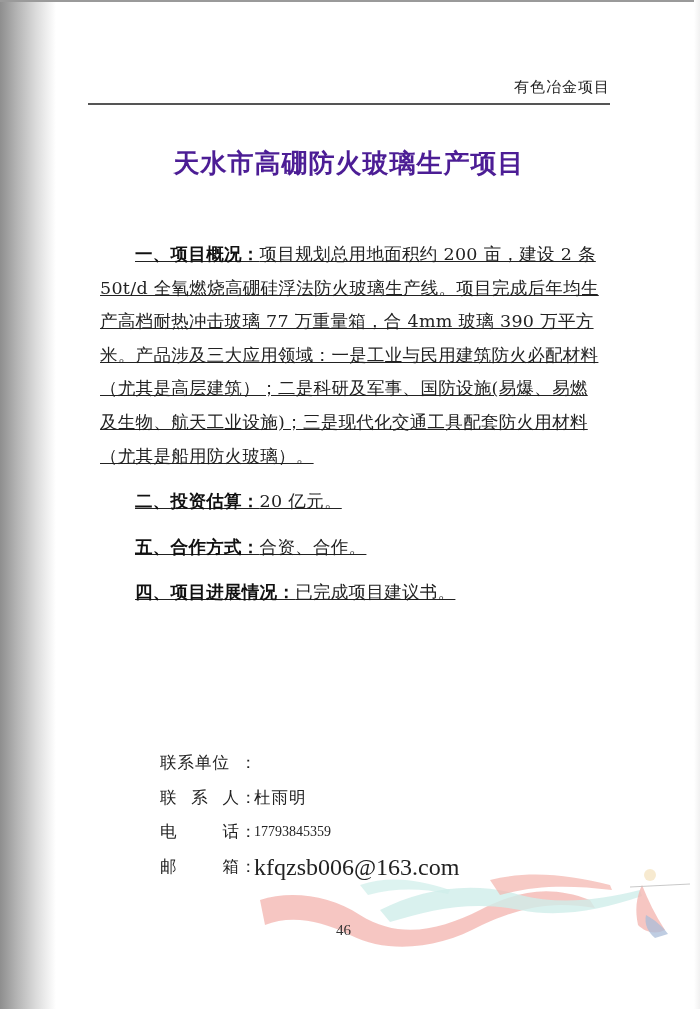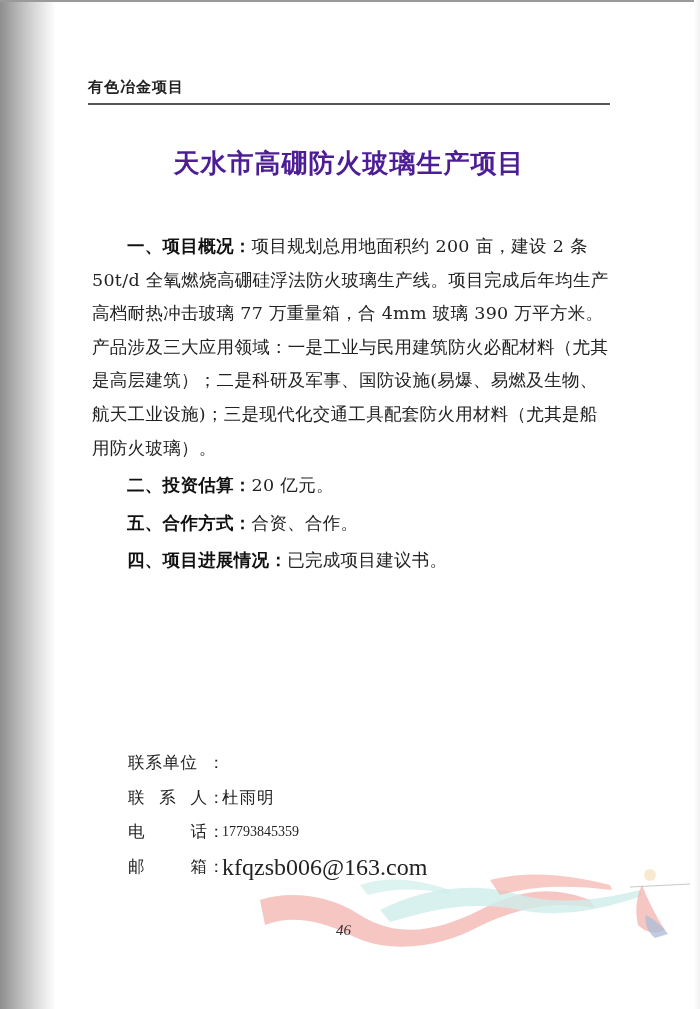--- a/index.html
+++ b/index.html
@@ -14,50 +14,49 @@
     background:linear-gradient(to right,#8e8e8e 0%,#b4b4b4 30%,#dcdcdc 65%,#f5f5f5 90%,#ffffff 100%);
   }
   .page-top-edge {
     position:absolute; left:0; top:0; width:700px; height:2px; background:#9a9a9a;
   }
   .page-right-edge {
     position:absolute; right:0; top:0; width:6px; height:1009px;
     background:linear-gradient(to right,#ffffff,#f1f1f1);
   }
   .running-header {
-    position:absolute; left:88px; top:78px; width:522px; text-align:left;
-    font-family:"DejaVu Sans", sans-serif; font-size:15px; font-weight:bold; letter-spacing:1px;
+    position:absolute; left:88px; top:78px; width:522px; text-align:right;
+    font-family:"DejaVu Sans", sans-serif; font-size:15px; font-weight:normal; letter-spacing:1px;
     color:#222;
   }
   .header-rule {
     position:absolute; left:88px; top:103px; width:522px; height:2px; background:#555;
   }
   .title {
     position:absolute; left:88px; top:146px; width:522px; text-align:center;
     font-family:"DejaVu Serif", serif; font-size:26px; font-weight:bold; letter-spacing:1px;
     color:#4c1d95;
   }
   .body-text {
     position:absolute; left:88px; top:226px; width:528px;
     font-size:17.5px; line-height:33.6px; color:#222; letter-spacing:0.3px;
   }
-  .para { margin:4px; text-indent:2em; }
+  .para { margin:12px; text-indent:2em;text-decoration:underline; }
   .para .lead { font-family:"DejaVu Sans", sans-serif; font-weight:bold; color:#111; }
   .contact {
     position:absolute; left:128px; top:746px; width:480px;
     font-size:16.5px; line-height:34.5px; color:#222; letter-spacing:1px;
   }
-  .contact-row { display:flex; white-space:nowrap; }
+  .contact-row { display:flex; white-space:nowrap;margin-left:32px; }
   .contact-label { width:94px; display:inline-block; }
   .contact-label.spread { display:flex; justify-content:space-between; width:80px; margin-right:0; }
   .colon { width:14px; display:inline-block; }
   .page-number {
     position:absolute; left:336px; top:922px; font-size:15px; color:#333;
     font-family:"Liberation Serif", serif;
-    font-style:italic;
   }
   .decoration { position:absolute; left:250px; top:860px; width:450px; height:110px; }
 </style>
 </head>
 <body>
 
 <div class="page-shadow-left"></div>
 <div class="page-top-edge"></div>
 <div class="page-right-edge"></div>
 

